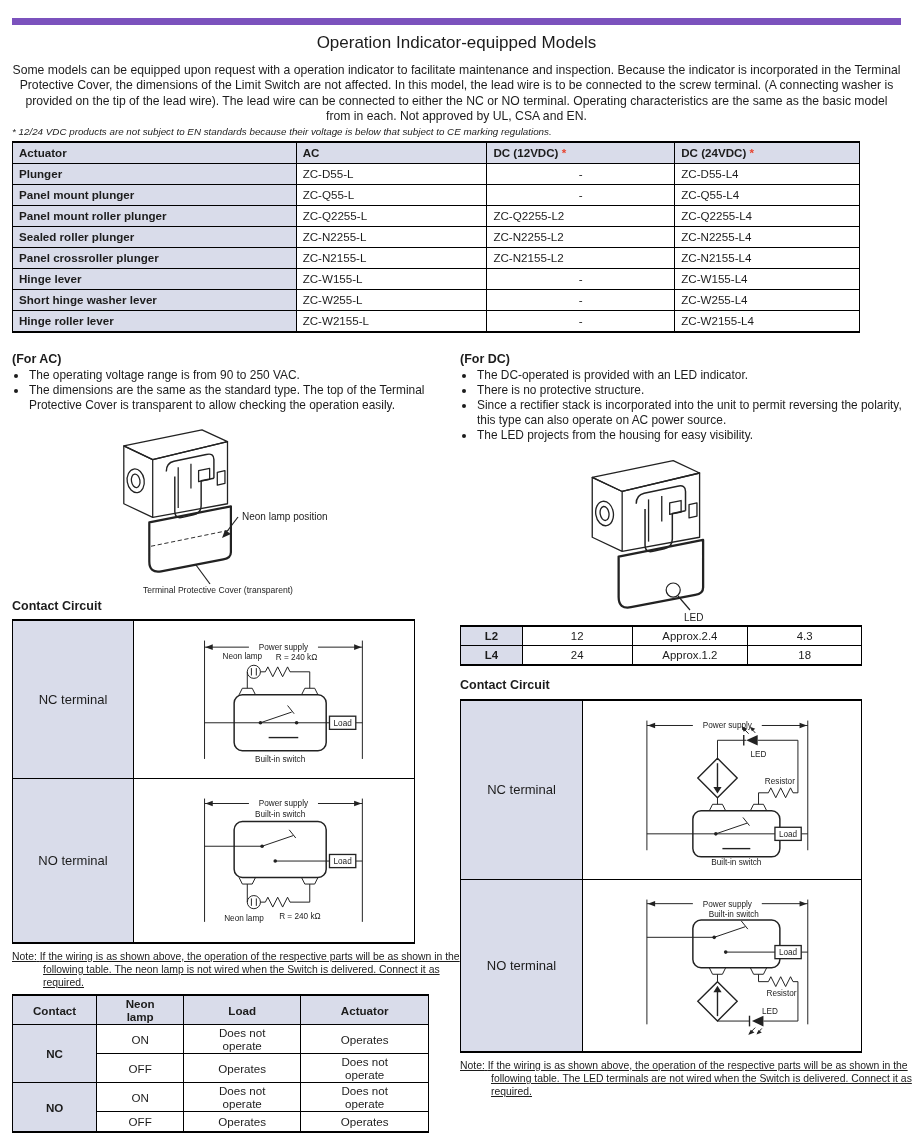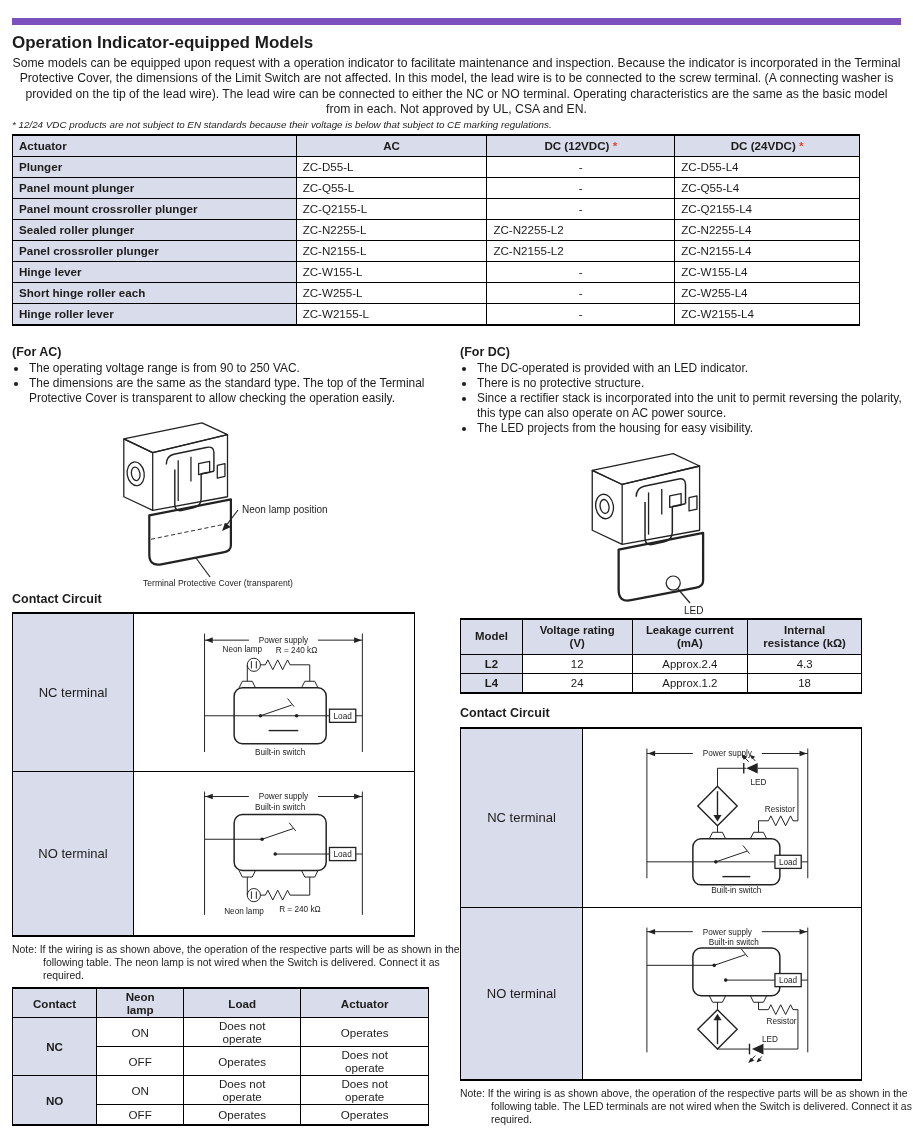--- a/index.html
+++ b/index.html
@@ -3,49 +3,49 @@
 <meta charset="utf-8">
 <style>
   :root{
     --accent:#7B52BD; --shade:#d9dcea; --ink:#1c1c1c; --red:#e8432f;
   }
   html,body{margin:0;padding:0;}
   body{width:913px;height:1147px;overflow:hidden;background:#fff;color:var(--ink);
        font-family:"Liberation Sans","DejaVu Sans",sans-serif;}
   .page{position:relative;width:889px;height:1147px;padding:0 12px;overflow:hidden;}
   .accent-bar{margin-top:18px;height:7px;background:var(--accent);}
-  h1.title{font-size:17px;font-weight:bold;margin:8px 0 3px;letter-spacing:0;}
+  h1.title{font-size:17px;font-weight:normal;margin:8px 0 10px;letter-spacing:0;text-align:center;}
   p.intro{font-size:12.2px;line-height:15.4px;margin:0 0 1px;text-align:center;}
   p.footnote{font-size:9.8px;margin:0 0 4px;font-style:italic;}
   
   table{border-collapse:collapse;}
   table.models{width:848px;border-top:2px solid #000;border-bottom:2px solid #000;font-size:11.6px;}
   table.models th,table.models td{border:1px solid #000;padding:1px 6px;height:18px;}
-  table.models th{background:var(--shade);text-align:center;font-weight:bold;}
+  table.models th{background:var(--shade);text-align:left;font-weight:bold;}
   table.models th.left{text-align:left;}
   table.models td.c1{background:var(--shade);font-weight:bold;text-align:left;}
   table.models td.val{text-align:left;}
   table.models td.dash{text-align:center;}
   .ast{color:var(--red);font-weight:bold;}
   
   .cols{display:grid;grid-template-columns:436px 1fr;column-gap:12px;margin-top:7px;}
   h2.sec{font-size:12.5px;font-weight:bold;margin:12px 0 2px;}
   ul.bullets{margin:0;padding-left:16px;font-size:11.9px;line-height:15px;}
   ul.bullets li{padding-left:1px;}
   .figure{display:block;}
   .fig-ac{margin:10px 0 2px 88px;}
   .fig-dc{margin:8px 0 2px 112px;}
   h2.cc{font-size:12.5px;font-weight:bold;margin:4px 0 6px;}
   h2.cc-r{font-size:12.5px;font-weight:bold;margin:12px 0 7px;}
   table.circuit{border-top:2px solid #000;border-bottom:2px solid #000;}
   table.circuit td{border:1px solid #000;padding:13px;vertical-align:middle;}
   table.circuit td.rowlabel{background:var(--shade);font-weight:normal;font-size:13px;text-align:center;}
   table.circuit-l{width:403px;}  table.circuit-l td.rowlabel{width:94px;}
   table.circuit-r{width:402px;}  table.circuit-r td.rowlabel{width:95px;}
-  p.note{font-size:10.4px;line-height:13.2px;margin:6px 0 5px;padding-left:31px;text-indent:-31px;width:424px;}
+  p.note{font-size:10.4px;line-height:13.2px;margin:6px 0 5px;padding-left:31px;text-indent:-31px;width:424px;text-decoration:underline;}
   table.behavior{border-top:2px solid #000;border-bottom:2px solid #000;font-size:11.6px;}
   table.behavior th,table.behavior td{border:1px solid #000;text-align:center;height:17px;padding:1px 20px;}
   table.behavior th{background:var(--shade);font-weight:bold;}
   table.behavior td.contact{background:var(--shade);font-weight:bold;}
   table.led{width:402px;border-top:2px solid #000;border-bottom:2px solid #000;font-size:11.4px;margin-top:2px;}
   table.led th,table.led td{border:1px solid #000;text-align:center;padding:1px 3px;}
   table.led th{background:var(--shade);font-weight:bold;line-height:12.5px;height:32px;}
   table.led td{height:16px;}
   table.led td.mdl{background:var(--shade);font-weight:bold;}
   
@@ -107,45 +107,45 @@
           <td class="dash">-</td>
           <td class="val">ZC-D55-L4</td>
         </tr>
     <tr>
           <td class="c1">Panel mount plunger</td>
           <td class="val">ZC-Q55-L</td>
           <td class="dash">-</td>
           <td class="val">ZC-Q55-L4</td>
         </tr>
     <tr>
-          <td class="c1">Panel mount crossroller plunger</td>
-          <td class="val">ZC-Q2155-L</td>
-          <td class="dash">-</td>
-          <td class="val">ZC-Q2155-L4</td>
+          <td class="c1">Panel mount roller plunger</td>
+          <td class="val">ZC-Q2255-L</td>
+          <td class="val">ZC-Q2255-L2</td>
+          <td class="val">ZC-Q2255-L4</td>
         </tr>
     <tr>
           <td class="c1">Sealed roller plunger</td>
           <td class="val">ZC-N2255-L</td>
           <td class="val">ZC-N2255-L2</td>
           <td class="val">ZC-N2255-L4</td>
         </tr>
     <tr>
           <td class="c1">Panel crossroller plunger</td>
           <td class="val">ZC-N2155-L</td>
           <td class="val">ZC-N2155-L2</td>
           <td class="val">ZC-N2155-L4</td>
         </tr>
     <tr>
           <td class="c1">Hinge lever</td>
           <td class="val">ZC-W155-L</td>
           <td class="dash">-</td>
           <td class="val">ZC-W155-L4</td>
         </tr>
     <tr>
-          <td class="c1">Short hinge roller each</td>
+          <td class="c1">Short hinge washer lever</td>
           <td class="val">ZC-W255-L</td>
           <td class="dash">-</td>
           <td class="val">ZC-W255-L4</td>
         </tr>
     <tr>
           <td class="c1">Hinge roller lever</td>
           <td class="val">ZC-W2155-L</td>
           <td class="dash">-</td>
           <td class="val">ZC-W2155-L4</td>
         </tr>
@@ -318,26 +318,20 @@
       </svg>
 
       <table class="led">
         <colgroup>
             <col style="width:62px">
             <col style="width:110px">
             <col style="width:116px">
             <col style="width:114px">
           </colgroup>
         <tbody>
-            <tr>
-          <th><span>Model</span></th>
-          <th><span>Voltage rating</span><br><span>(V)</span></th>
-          <th><span>Leakage current</span><br><span>(mA)</span></th>
-          <th><span>Internal</span><br><span>resistance (kΩ)</span></th>
-        </tr>
         <tr>
               <td class="mdl">L2</td>
               <td>12</td>
               <td>Approx.2.4</td>
               <td>4.3</td>
             </tr>
         <tr>
               <td class="mdl">L4</td>
               <td>24</td>
               <td>Approx.1.2</td>

